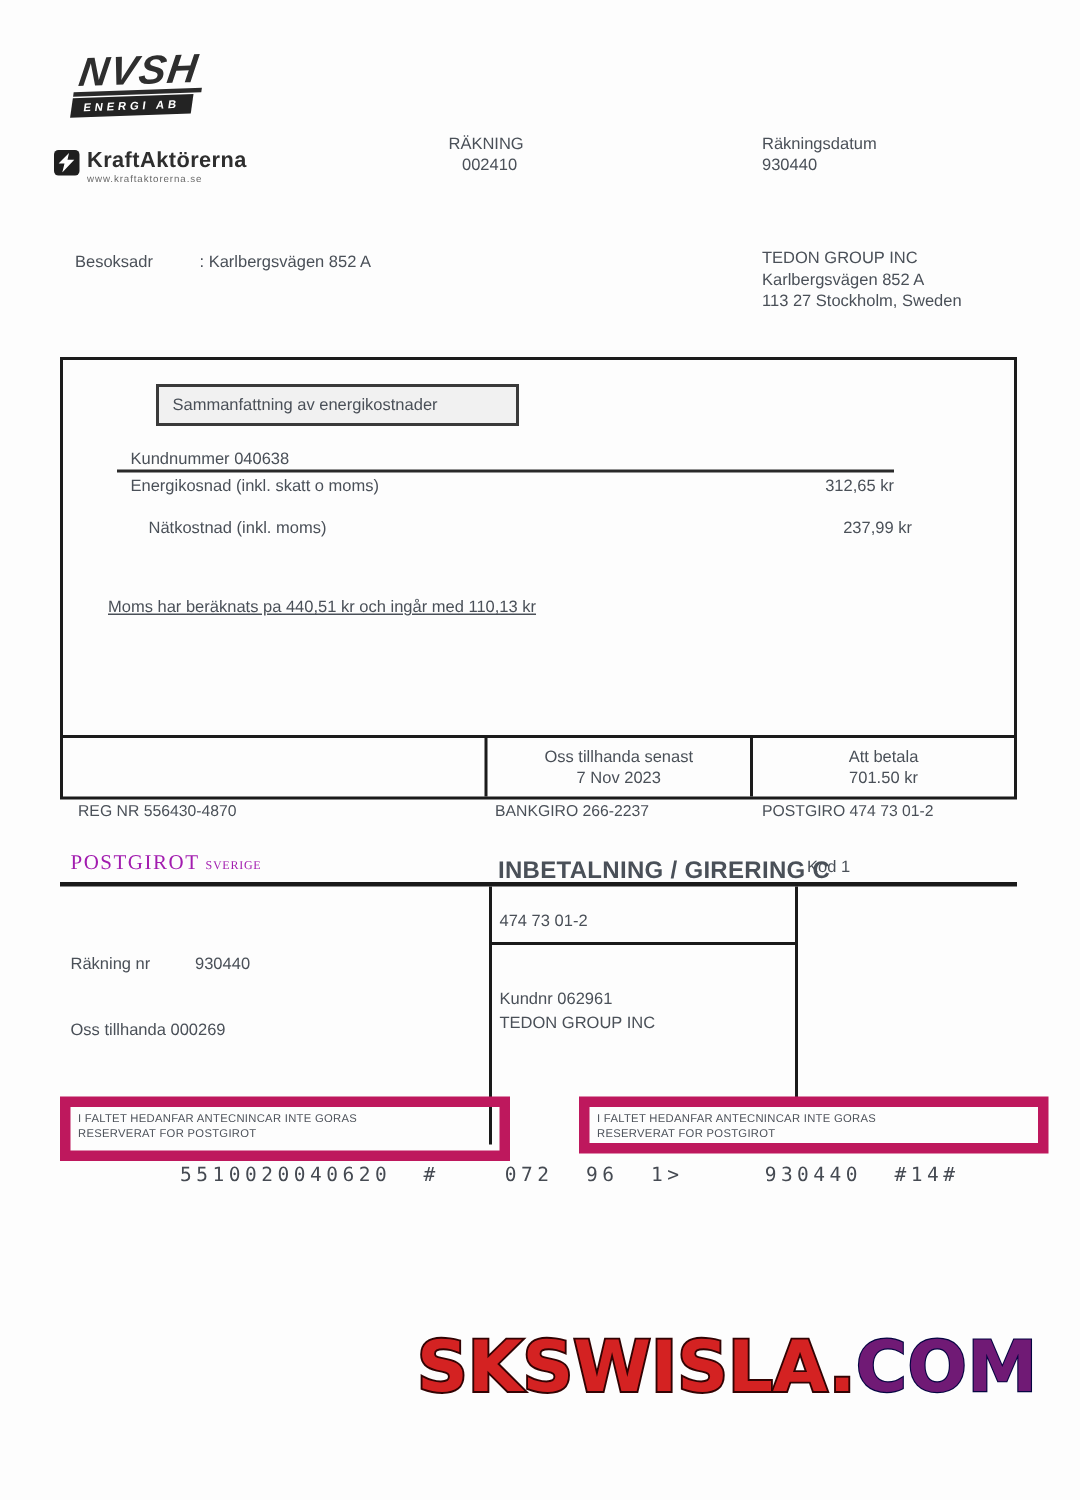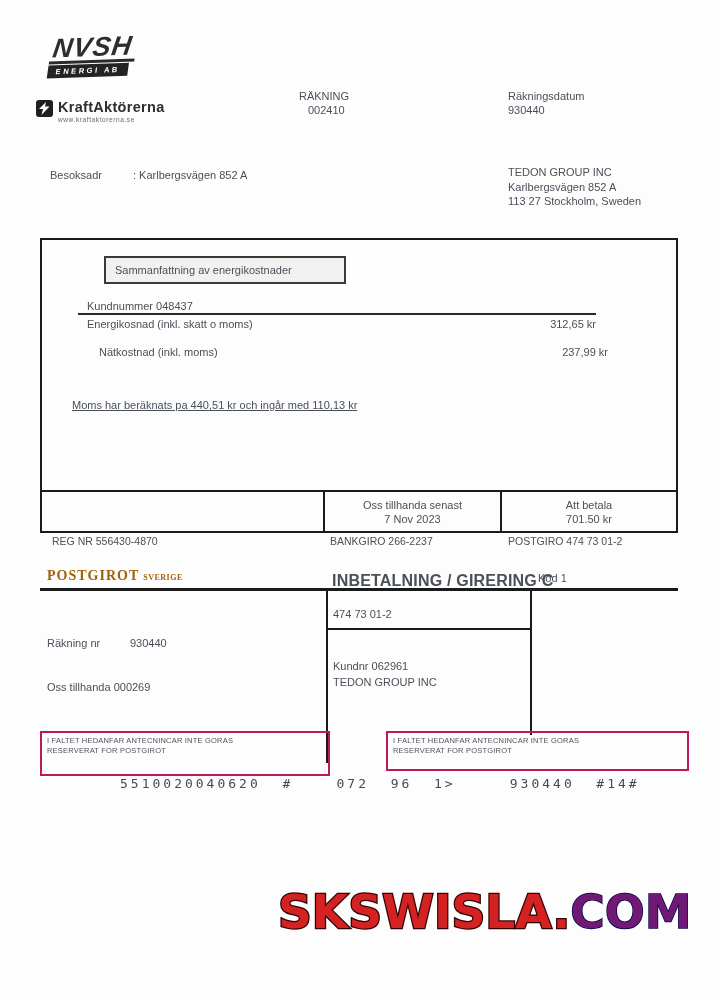--- a/index.html
+++ b/index.html
@@ -46,36 +46,36 @@
   .bcell{position:absolute;top:0;bottom:0;display:flex;flex-direction:column;justify-content:center;
          text-align:center;font-size:11px;line-height:14px;}
   .bcell-mid{left:283px;width:175px;}
   .bcell-right{left:460px;width:174px;}
 
   
   .reg1{left:52px;top:535px;} .reg2{left:330px;top:535px;} .reg3{left:508px;top:535px;}
 
   
   .pg-brand{left:47px;top:568px;font-family:"Liberation Serif",serif;font-size:14px;
-            letter-spacing:1px;color:#a16207;font-weight:bold;}
+            letter-spacing:1px;color:#a21caf;}
   .pg-brand .sub{font-size:8px;letter-spacing:.5px;margin-left:4px;}
   .pg-type{left:332px;top:572px;font-size:16px;font-weight:600;letter-spacing:.2px;}
   .pg-kod{left:538px;top:572px;font-size:11px;}
   .thick-line{left:40px;top:588px;width:638px;height:3px;background:#1a1a1a;}
   .vline1{left:326px;top:591px;width:2px;height:172px;background:#1a1a1a;}
   .vline2{left:530px;top:591px;width:2px;height:144px;background:#1a1a1a;}
   .pg-account{left:333px;top:608px;font-size:11px;}
   .pg-acc-line{left:326px;top:628px;width:206px;height:2px;background:#1a1a1a;}
   .pg-raekning-lbl{left:47px;top:637px;font-size:11px;text-align:center;}
   .pg-raekning-val{left:130px;top:637px;font-size:11px;}
   .pg-kundnr{left:333px;top:660px;font-size:11px;}
   .pg-kundname{left:333px;top:676px;font-size:11px;}
   .pg-oss{left:47px;top:681px;font-size:11px;}
-  .notice-box{border:2px solid #be185d;font-size:7.5px;line-height:9.5px;letter-spacing:.2px;
-              padding:3px 0 12px 5px;color:#4d525a;}
+  .notice-box{border:7px solid #be185d;font-size:7.5px;line-height:9.5px;letter-spacing:.2px;
+              padding:3px 0 0 5px;color:#4d525a;}
   .notice-left{left:40px;top:731px;width:281px;height:26px;}
   .notice-right{left:386px;top:731px;width:294px;height:21px;}
 
   
   .ocr-line{left:120px;top:776px;font-family:"DejaVu Sans Mono",monospace;font-size:13px;
             letter-spacing:3px;color:#454a52;white-space:pre;}
 
   
   .watermark{left:278px;top:884px;font-family:"DejaVu Sans",sans-serif;font-weight:700;
              font-size:47px;letter-spacing:0px;white-space:nowrap;}
@@ -113,21 +113,21 @@
   <div class="abs recipient">
     <div>TEDON GROUP INC</div>
     <div>Karlbergsvägen 852 A</div>
     <div>113 27 Stockholm, Sweden</div>
   </div>
 
   <div class="abs main-box">
     <div class="abs title-box">
       <span>Sammanfattning av energikostnader</span>
     </div>
-    <div class="abs kundnummer">Kundnummer 048437</div>
+    <div class="abs kundnummer">Kundnummer 040638</div>
     <div class="abs kund-underline"></div>
 
     <div class="abs srow srow0">
       <span class="sl">Energikosnad (inkl. skatt o moms)</span>
       <span>312,65 kr</span>
     </div>
     <div class="abs srow srow1">
       <span class="sl">Nätkostnad (inkl. moms)</span>
       <span>237,99 kr</span>
     </div>

